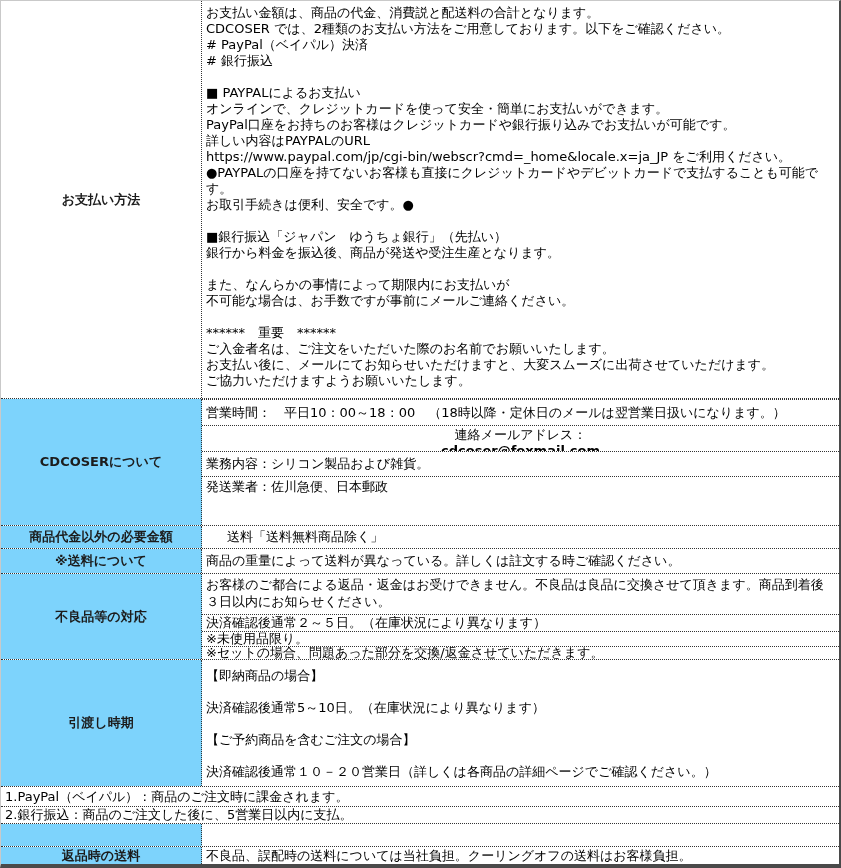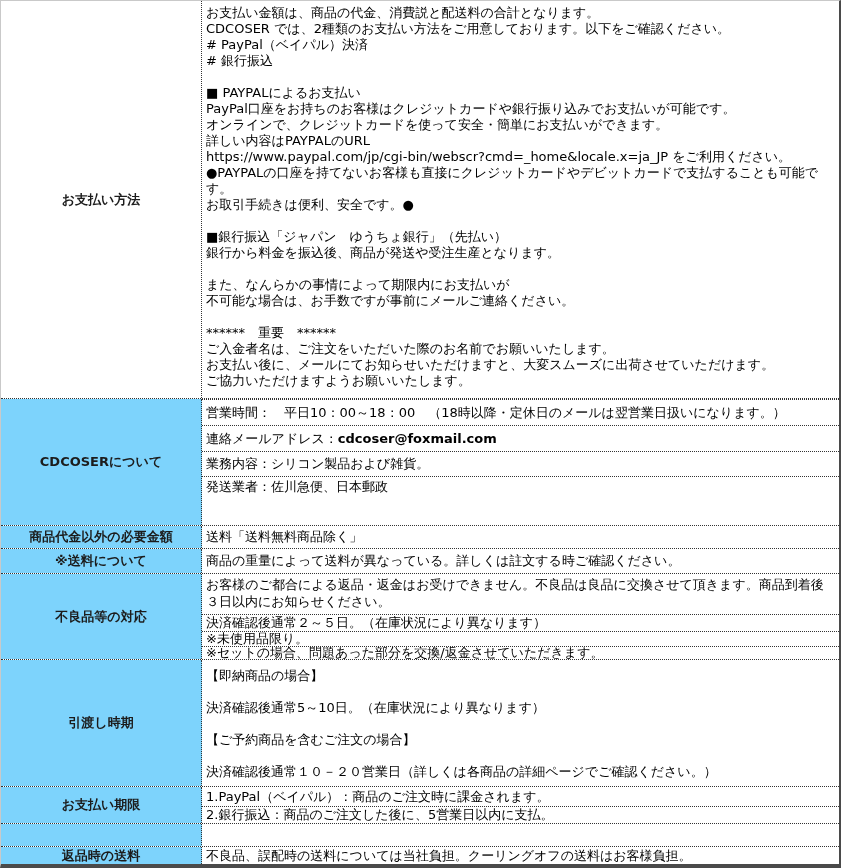--- a/index.html
+++ b/index.html
@@ -53,30 +53,30 @@
     align-items: center;
     padding: 1px 4px;
     overflow: hidden;
   }
   .sub.top { border-top: none; }
   .sub.wrap { align-items: flex-start; padding-top: 2px; line-height: 17px; }
   .bold { font-weight: bold; }
   
   .r1 { height: 398px; }
   .r2 { height: 127px; }
-  .r3 { height: 23px; }
+  .r3 { height: 23px; gap: 21px; }
   .r4 { height: 25px; }
   .r5 { height: 86px; }
   .r6 { height: 127px; }
   .r7 { height: 37px; }
   .r8 { height: 23px; flex-direction: column; }
   .r9 { height: 17px; }
   .r2 .s0 { height: 29px; }
   .r2 .s1 { height: 26px; }
-  .r2 .s2 { height: 26px; }
+  .r2 .s2 { height: 26px; flex-direction: column; }
   .r2 .s3 { height: 25px; }
   .r2 .s4 { height: 20px; }
   .r5 .s0 { height: 40px; }
   .r5 .s1 { height: 17px; }
   .r5 .s2 { height: 15px; }
   .r5 .s3 { height: 13px; }
   .r7 .s0 { height: 19px; }
   .r7 .s1 { height: 17px; }
   .r6 .pad { padding-top: 8px; }
   .r3 .sub, .r4 .sub, .r8 .sub, .r9 .sub { height: 100%; font-family: Liberation Serif, serif; }
@@ -88,22 +88,22 @@
 
   <div class="row r1">
     <div class="label-cell">お支払い方法</div>
     <div class="content pad">
       <div class="line">お支払い金額は、商品の代金、消費説と配送料の合計となります。</div>
       <div class="line">CDCOSER では、2種類のお支払い方法をご用意しております。以下をご確認ください。</div>
       <div class="line"># PayPal（ベイパル）決済</div>
       <div class="line"># 銀行振込</div>
       <div class="line"></div>
       <div class="line">■ PAYPALによるお支払い</div>
+      <div class="line">オンラインで、クレジットカードを使って安全・簡単にお支払いができます。</div>
       <div class="line">PayPal口座をお持ちのお客様はクレジットカードや銀行振り込みでお支払いが可能です。</div>
-      <div class="line">オンラインで、クレジットカードを使って安全・簡単にお支払いができます。</div>
       <div class="line">詳しい内容はPAYPALのURL</div>
       <div class="line">https://www.paypal.com/jp/cgi-bin/webscr?cmd=_home&amp;locale.x=ja_JP をご利用ください。</div>
       <div class="line">●PAYPALの口座を持てないお客様も直接にクレジットカードやデビットカードで支払することも可能です。</div>
       <div class="line">お取引手続きは便利、安全です。●</div>
       <div class="line"></div>
       <div class="line">■銀行振込「ジャパン　ゆうちょ銀行」（先払い）</div>
       <div class="line">銀行から料金を振込後、商品が発送や受注生産となります。</div>
       <div class="line"></div>
       <div class="line">また、なんらかの事情によって期限内にお支払いが</div>
       <div class="line">不可能な場合は、お手数ですが事前にメールご連絡ください。</div>
@@ -159,21 +159,20 @@
       <div class="line"></div>
       <div class="line">決済確認後通常5～10日。（在庫状況により異なります）</div>
       <div class="line"></div>
       <div class="line">【ご予約商品を含むご注文の場合】</div>
       <div class="line"></div>
       <div class="line">決済確認後通常１０－２０営業日（詳しくは各商品の詳細ページでご確認ください。）</div>
     </div>
   </div>
 
   <div class="row r7">
-    <div class="label-cell cream">お支払い期限</div>
     <div class="content">
       <div class="sub top s0">1.PayPal（ベイパル）：商品のご注文時に課金されます。</div>
       <div class="sub s1">2.銀行振込：商品のご注文した後に、5営業日以内に支払。</div>
     </div>
   </div>
 
   <div class="row r8">
     <div class="label-cell cream">返品期限</div>
     <div class="content">
       <div class="sub top">納品より３日（ただし未使用、未開封品のみ）</div>

